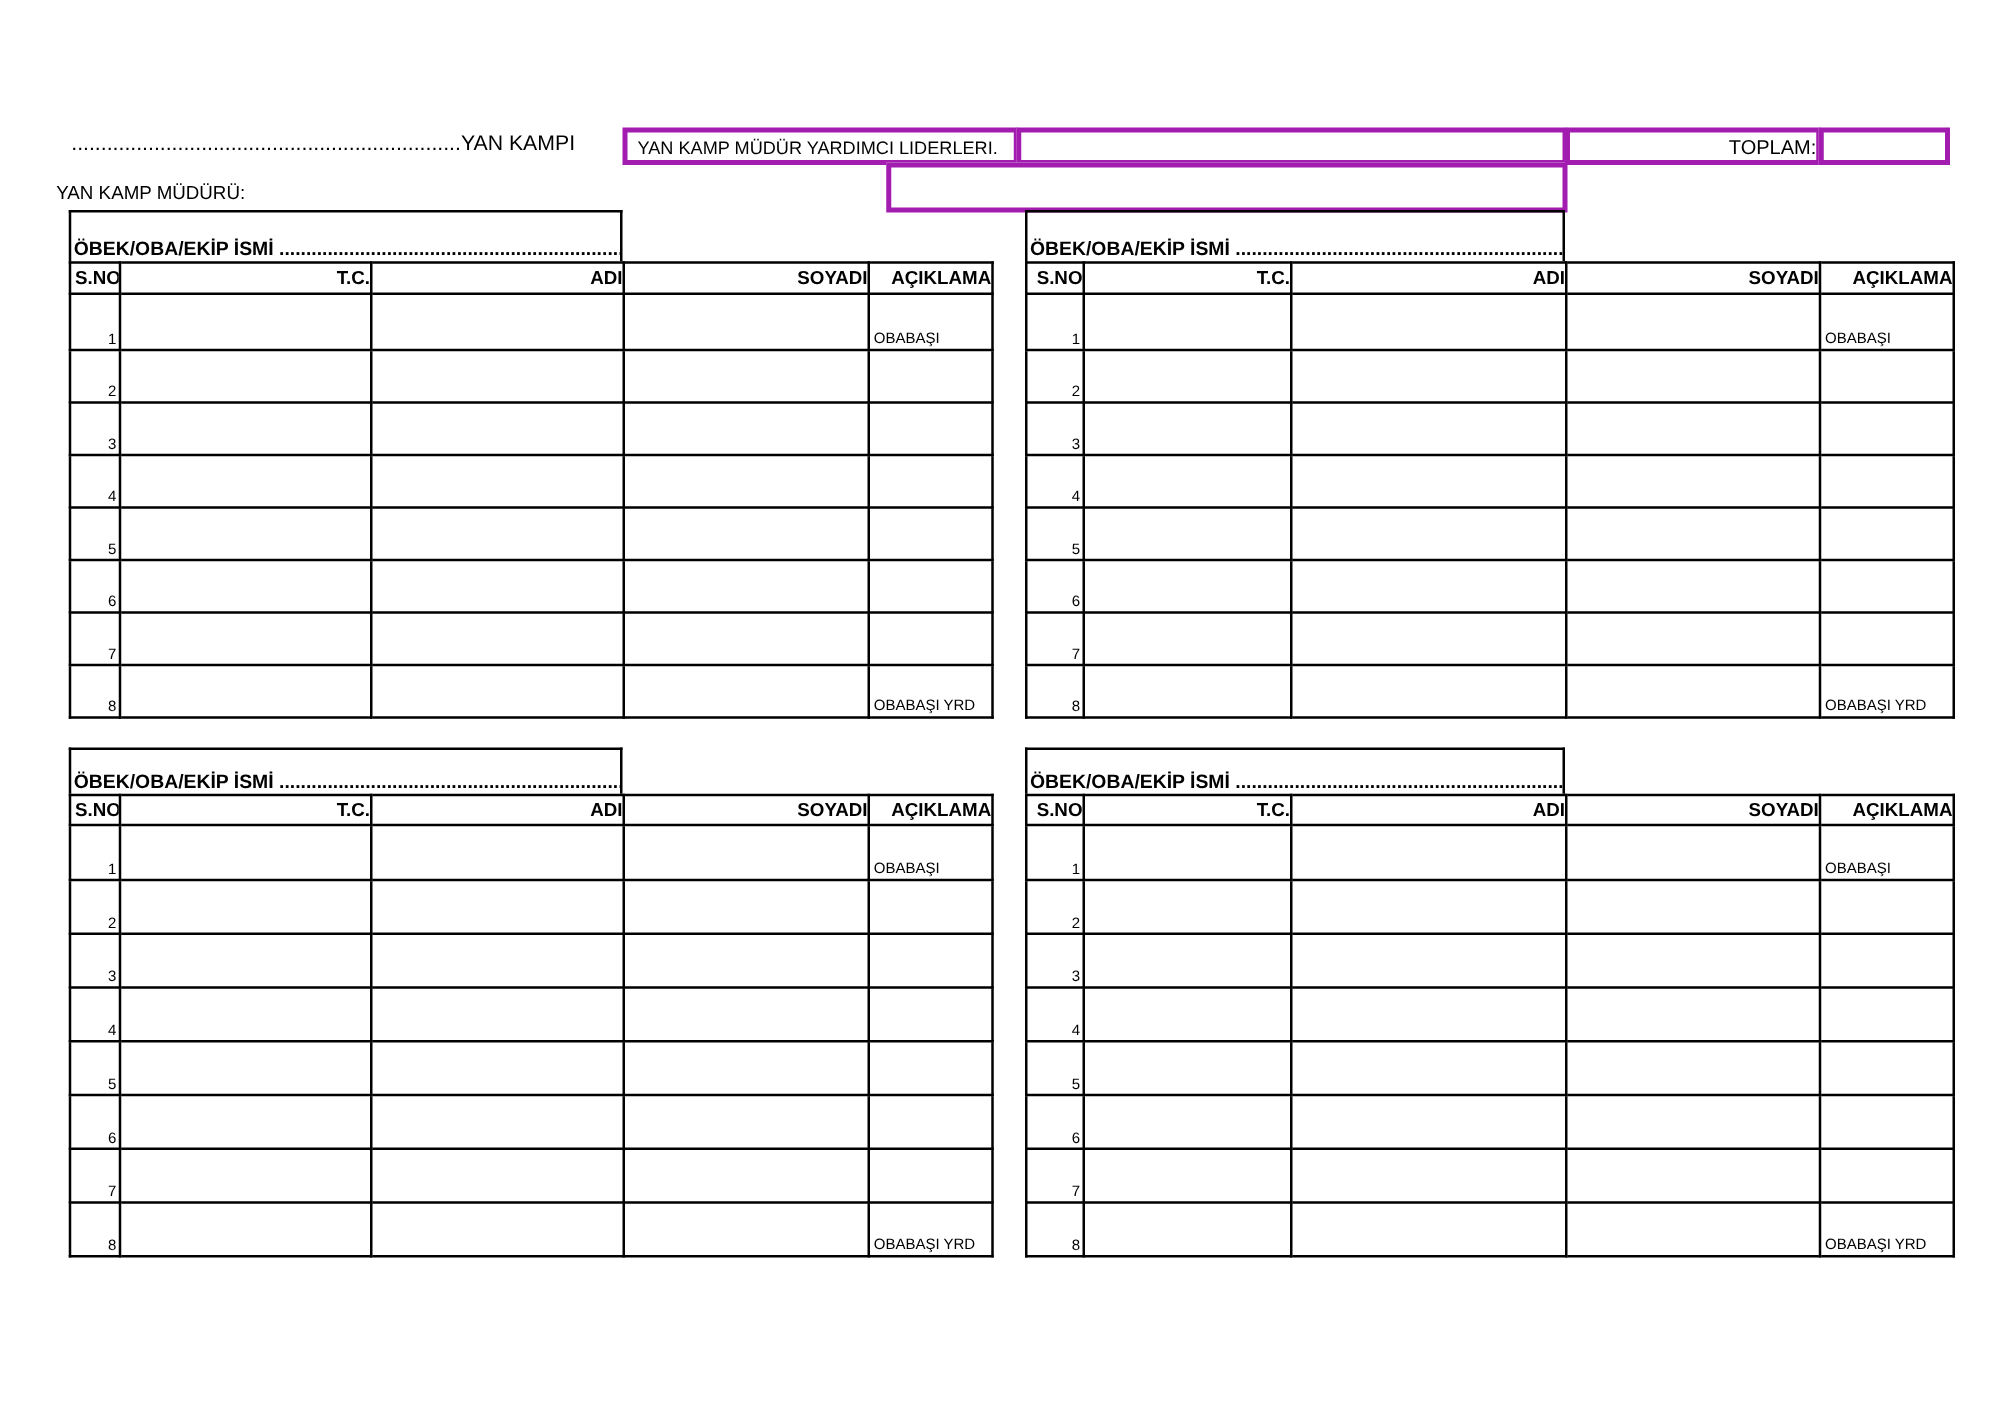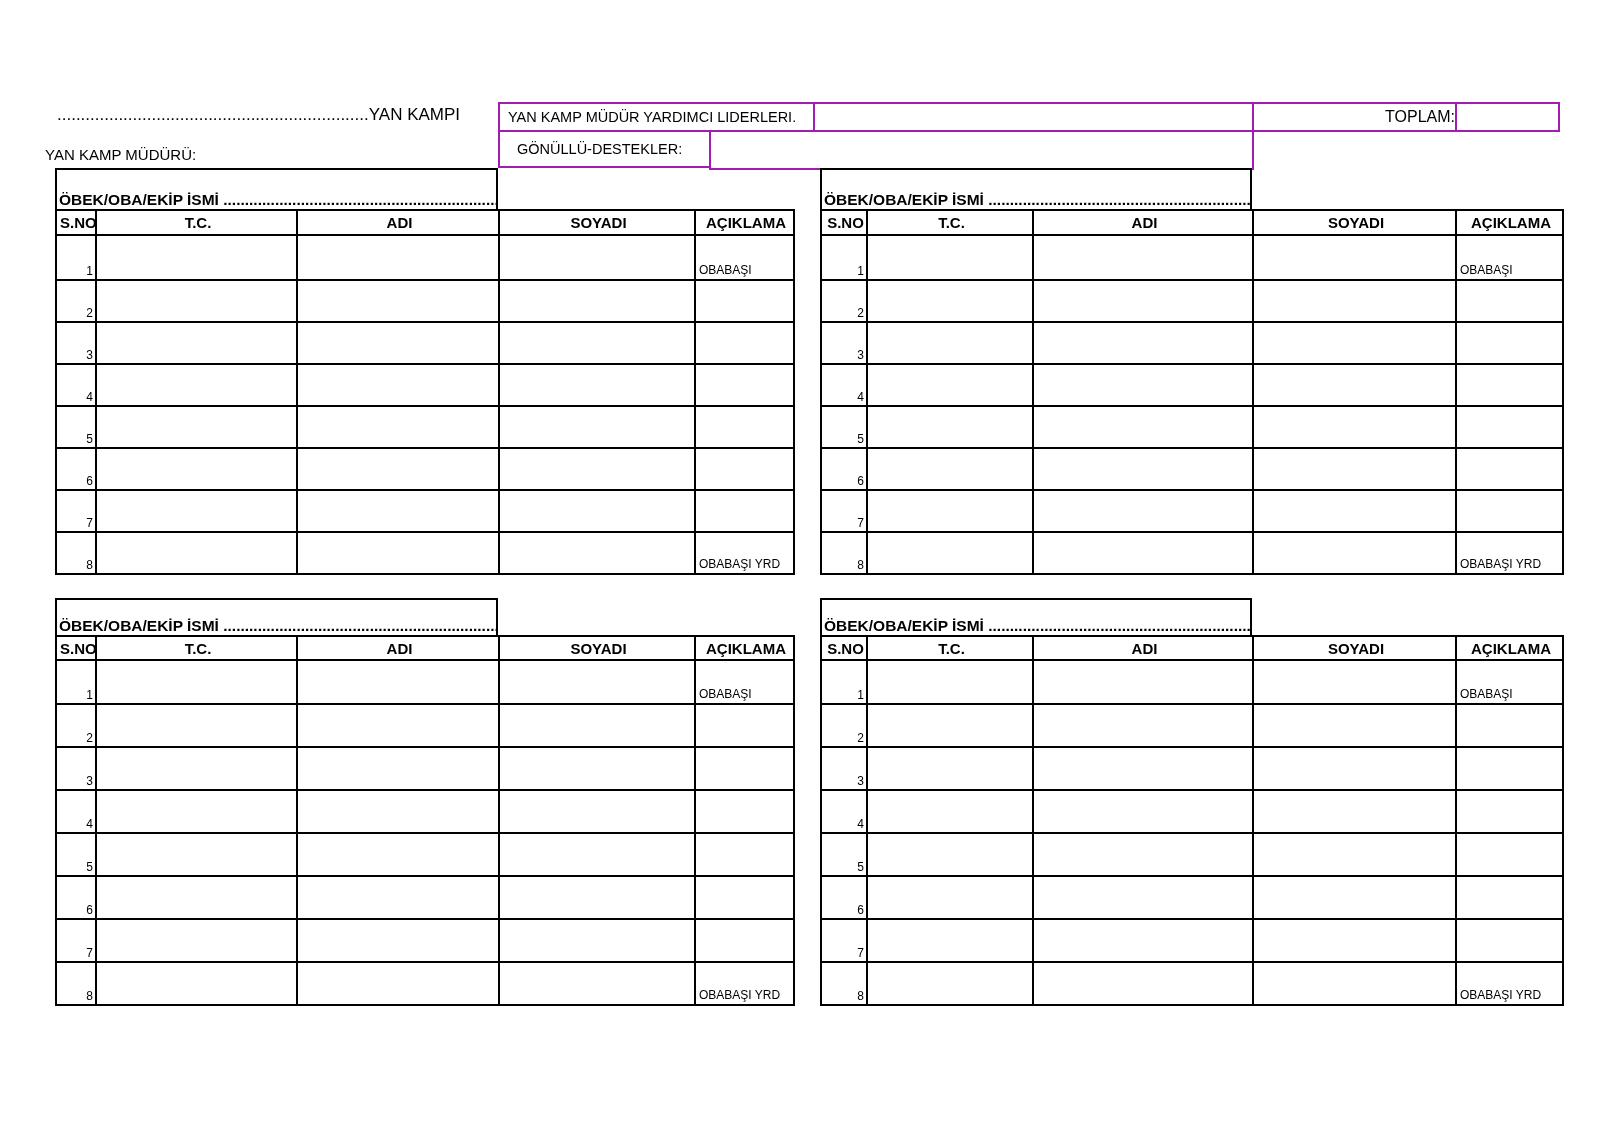--- a/index.html
+++ b/index.html
@@ -11,21 +11,21 @@
     color:#000;
     overflow:hidden;
   }
   .abs{position:absolute;box-sizing:border-box;}
 
   
   #camp-line{left:57px;top:103px;height:24px;line-height:24px;font-size:17px;white-space:nowrap;}
   #director-line{left:45px;top:143px;height:24px;line-height:24px;font-size:15px;white-space:nowrap;}
 
   
-  .hbox{border:2px solid #a21caf;background:#fff;}
+  .hbox{border:4px solid #a21caf;background:#fff;}
   #asst-label-cell{left:498px;top:102px;width:317px;height:30px;line-height:26px;font-size:14.5px;padding-left:8px;white-space:nowrap;overflow:hidden;}
   #asst-value-cell{left:813px;top:102px;width:441px;height:30px;}
   #volunteer-label-cell{left:498px;top:130px;width:213px;height:38px;line-height:34px;font-size:14.5px;padding-left:17px;white-space:nowrap;overflow:hidden;}
   #volunteer-value-cell{left:709px;top:130px;width:545px;height:40px;}
   #total-label-cell{left:1252px;top:102px;width:205px;height:30px;line-height:26px;font-size:16px;padding-left:6px;text-align:right;}
   #total-value-cell{left:1455px;top:102px;width:105px;height:30px;line-height:26px;font-size:14px;padding-left:4px;}
 
   
   .tblock{position:absolute;}
   .slot-top-left{left:55px;top:168px;}
@@ -48,21 +48,21 @@
   }
 
   table.roster{border-collapse:collapse;table-layout:fixed;background:#fff;}
   .variant-left  table.roster{width:738px;}
   .variant-right table.roster{width:742px;}
   table.roster th,table.roster td{
     border:2px solid #000;box-sizing:border-box;
     overflow:hidden;white-space:nowrap;
   }
   table.roster th{
-    font-weight:bold;font-size:15px;text-align:center;
+    font-weight:bold;font-size:15px;text-align:right;
     padding:0 0 0 3px;vertical-align:middle;
   }
   .pos-top    table.roster tr.hdr{height:25px;}
   .pos-bottom table.roster tr.hdr{height:24px;}
   .pos-top    table.roster tr.r-first{height:45px;}
   .pos-top    table.roster tr.r{height:42px;}
   .pos-bottom table.roster tr.r-first{height:44px;}
   .pos-bottom table.roster tr.r{height:43px;}
 
   table.roster td{font-size:12px;vertical-align:bottom;}
@@ -80,21 +80,20 @@
 </head>
 <body>
 
 <div id="canvas">
 
   <div class="abs" id="camp-line">..................................................................YAN KAMPI</div>
   <div class="abs" id="director-line">YAN KAMP MÜDÜRÜ:</div>
 
   <div class="abs hbox" id="asst-label-cell">YAN KAMP MÜDÜR YARDIMCI LIDERLERI.</div>
   <div class="abs hbox" id="asst-value-cell"></div>
-  <div class="abs hbox" id="volunteer-label-cell">GÖNÜLLÜ-DESTEKLER:</div>
   <div class="abs hbox" id="volunteer-value-cell"></div>
 
   <div class="abs hbox" id="total-label-cell">TOPLAM:</div>
   <div class="abs hbox" id="total-value-cell"></div>
 
   <div id="tables-root">
   <div class="tblock slot-top-left variant-left pos-top">
     <div class="ttitle">
       <span>ÖBEK/OBA/EKİP İSMİ ......................................................................</span>
     </div>

